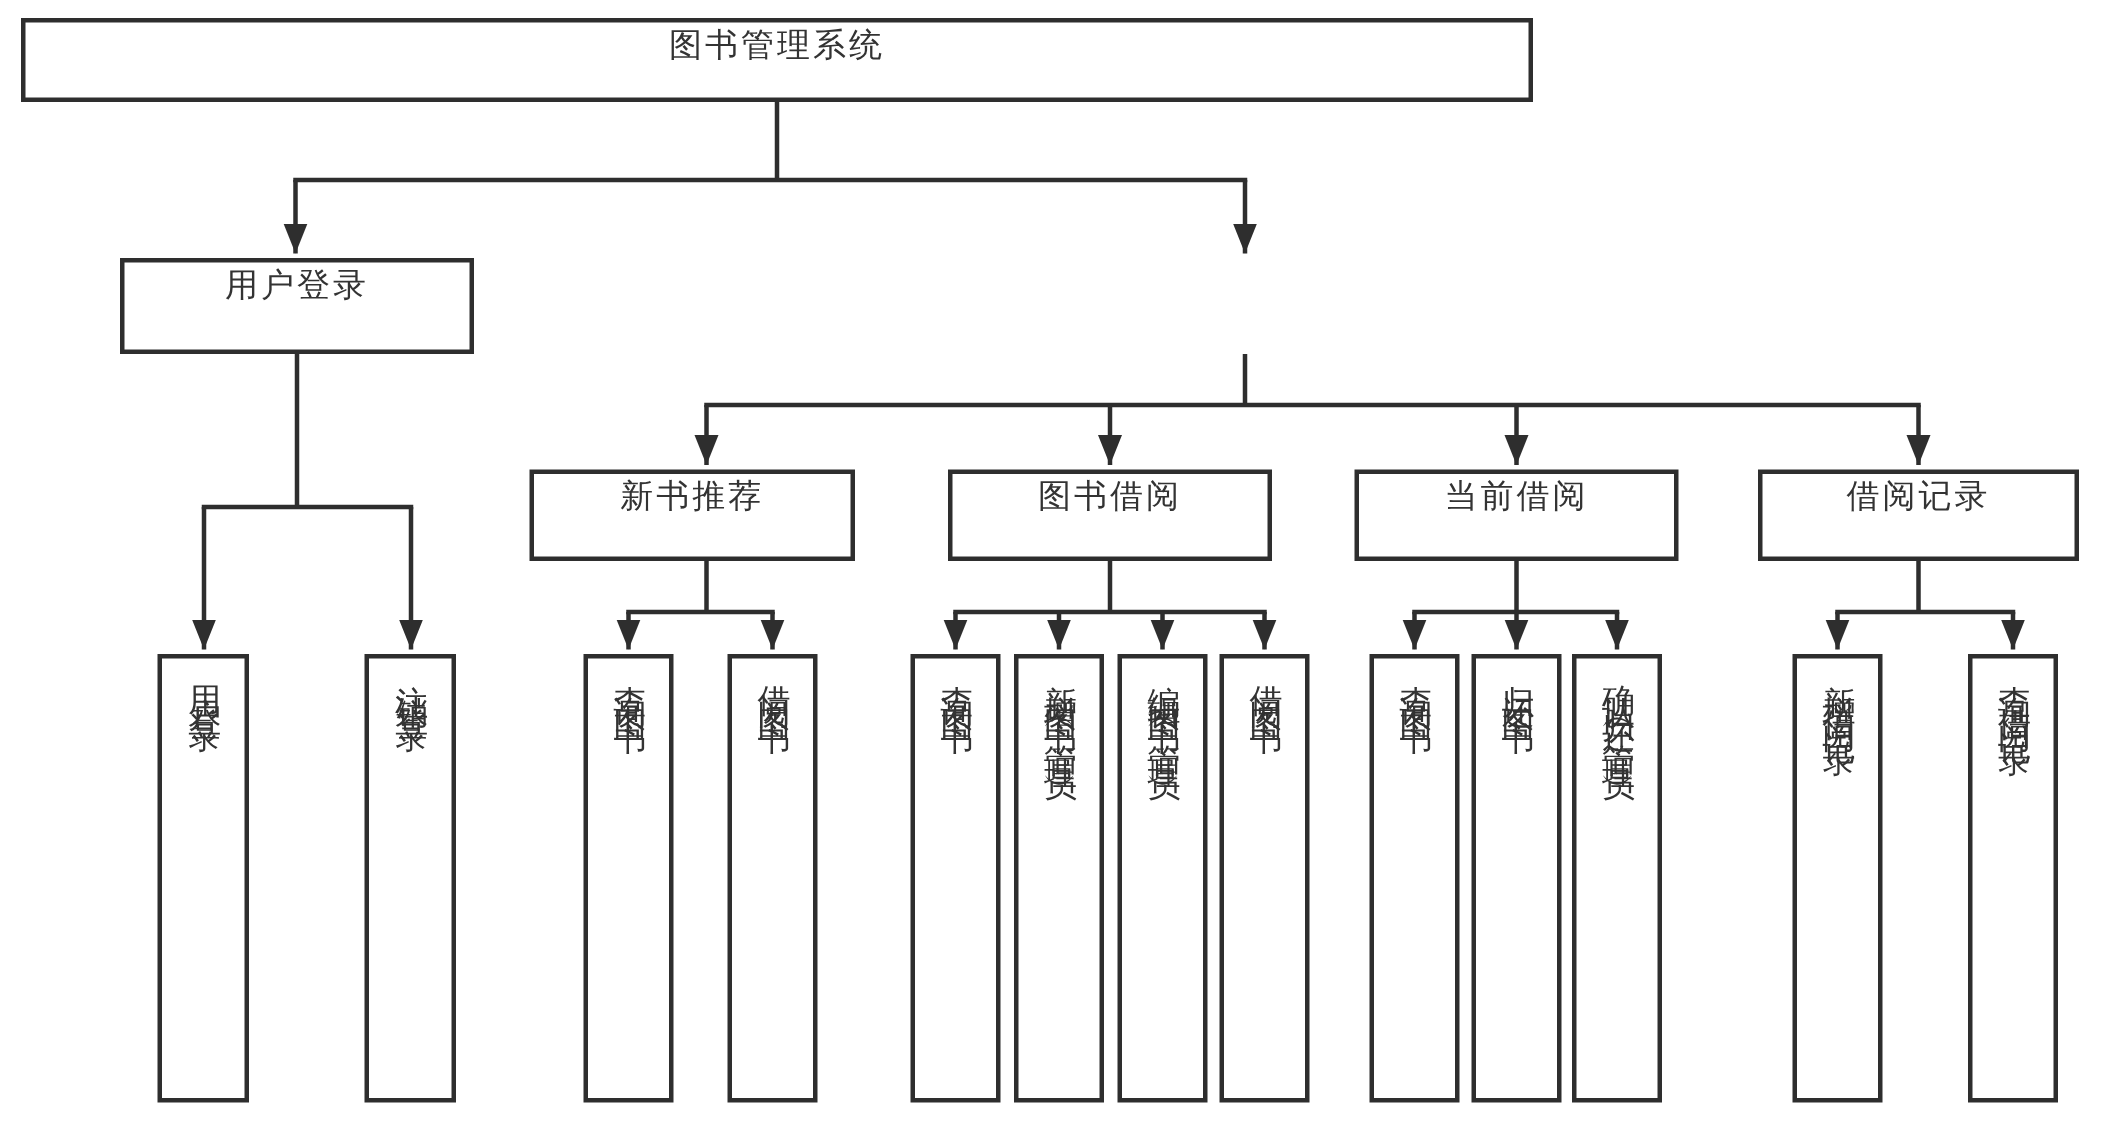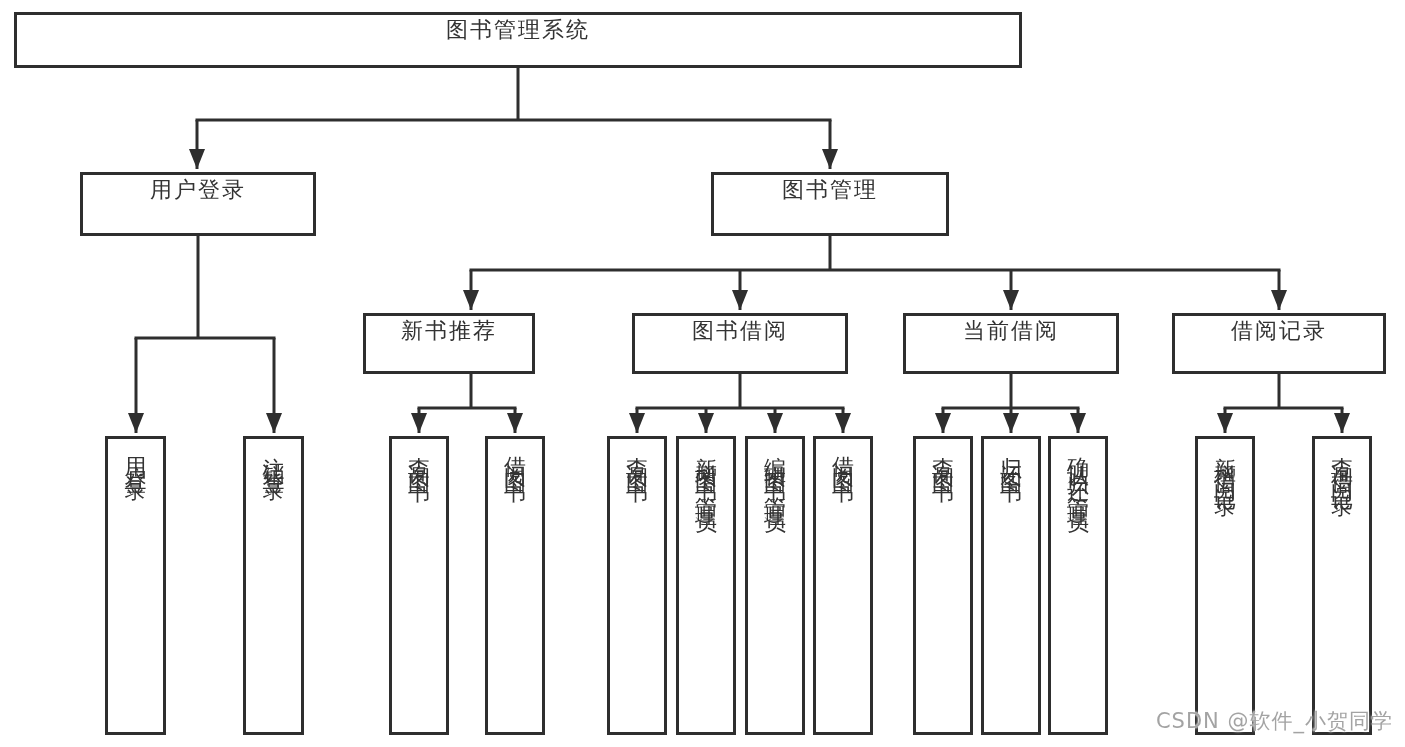--- a/index.html
+++ b/index.html
@@ -101,25 +101,22 @@
     </g>
   </svg>
 
   <div class="box h" style="left:14px; top:12px; width:1008px; height:56px;">
     <span>图书管理系统</span>
   </div>
 
   <div class="box h" style="left:80px; top:172px; width:236px; height:64px;">
     <span>用户登录</span>
   </div>
-  <div class="box h" style="left:711px; top:172px; width:238px; height:64px;">
-    <span>图书管理</span>
-  </div>
 
-  <div class="box h" style="left:363px; top:313px; width:172px; height:61px;">
+  <div class="box h" style="left:353px; top:313px; width:217px; height:61px;">
     <span>新书推荐</span>
   </div>
   <div class="box h" style="left:903px; top:313px; width:216px; height:61px;">
     <span>当前借阅</span>
   </div>
   <div class="box h" style="left:632px; top:313px; width:216px; height:61px;">
     <span>图书借阅</span>
   </div>
   <div class="box h" style="left:1172px; top:313px; width:214px; height:61px;">
     <span>借阅记录</span>
@@ -162,15 +159,14 @@
     <span class="vlabel">确认归还（管理员）</span>
   </div>
 
   <div class="box v" style="left:1195px; top:436px; width:60px; height:299px;">
     <span class="vlabel">新增借阅记录</span>
   </div>
   <div class="box v" style="left:1312px; top:436px; width:60px; height:299px;">
     <span class="vlabel">查询借阅记录</span>
   </div>
 
-  <div class="watermark">CSDN @软件_小贺同学</div>
 
 </div>
 
 </body></html>

